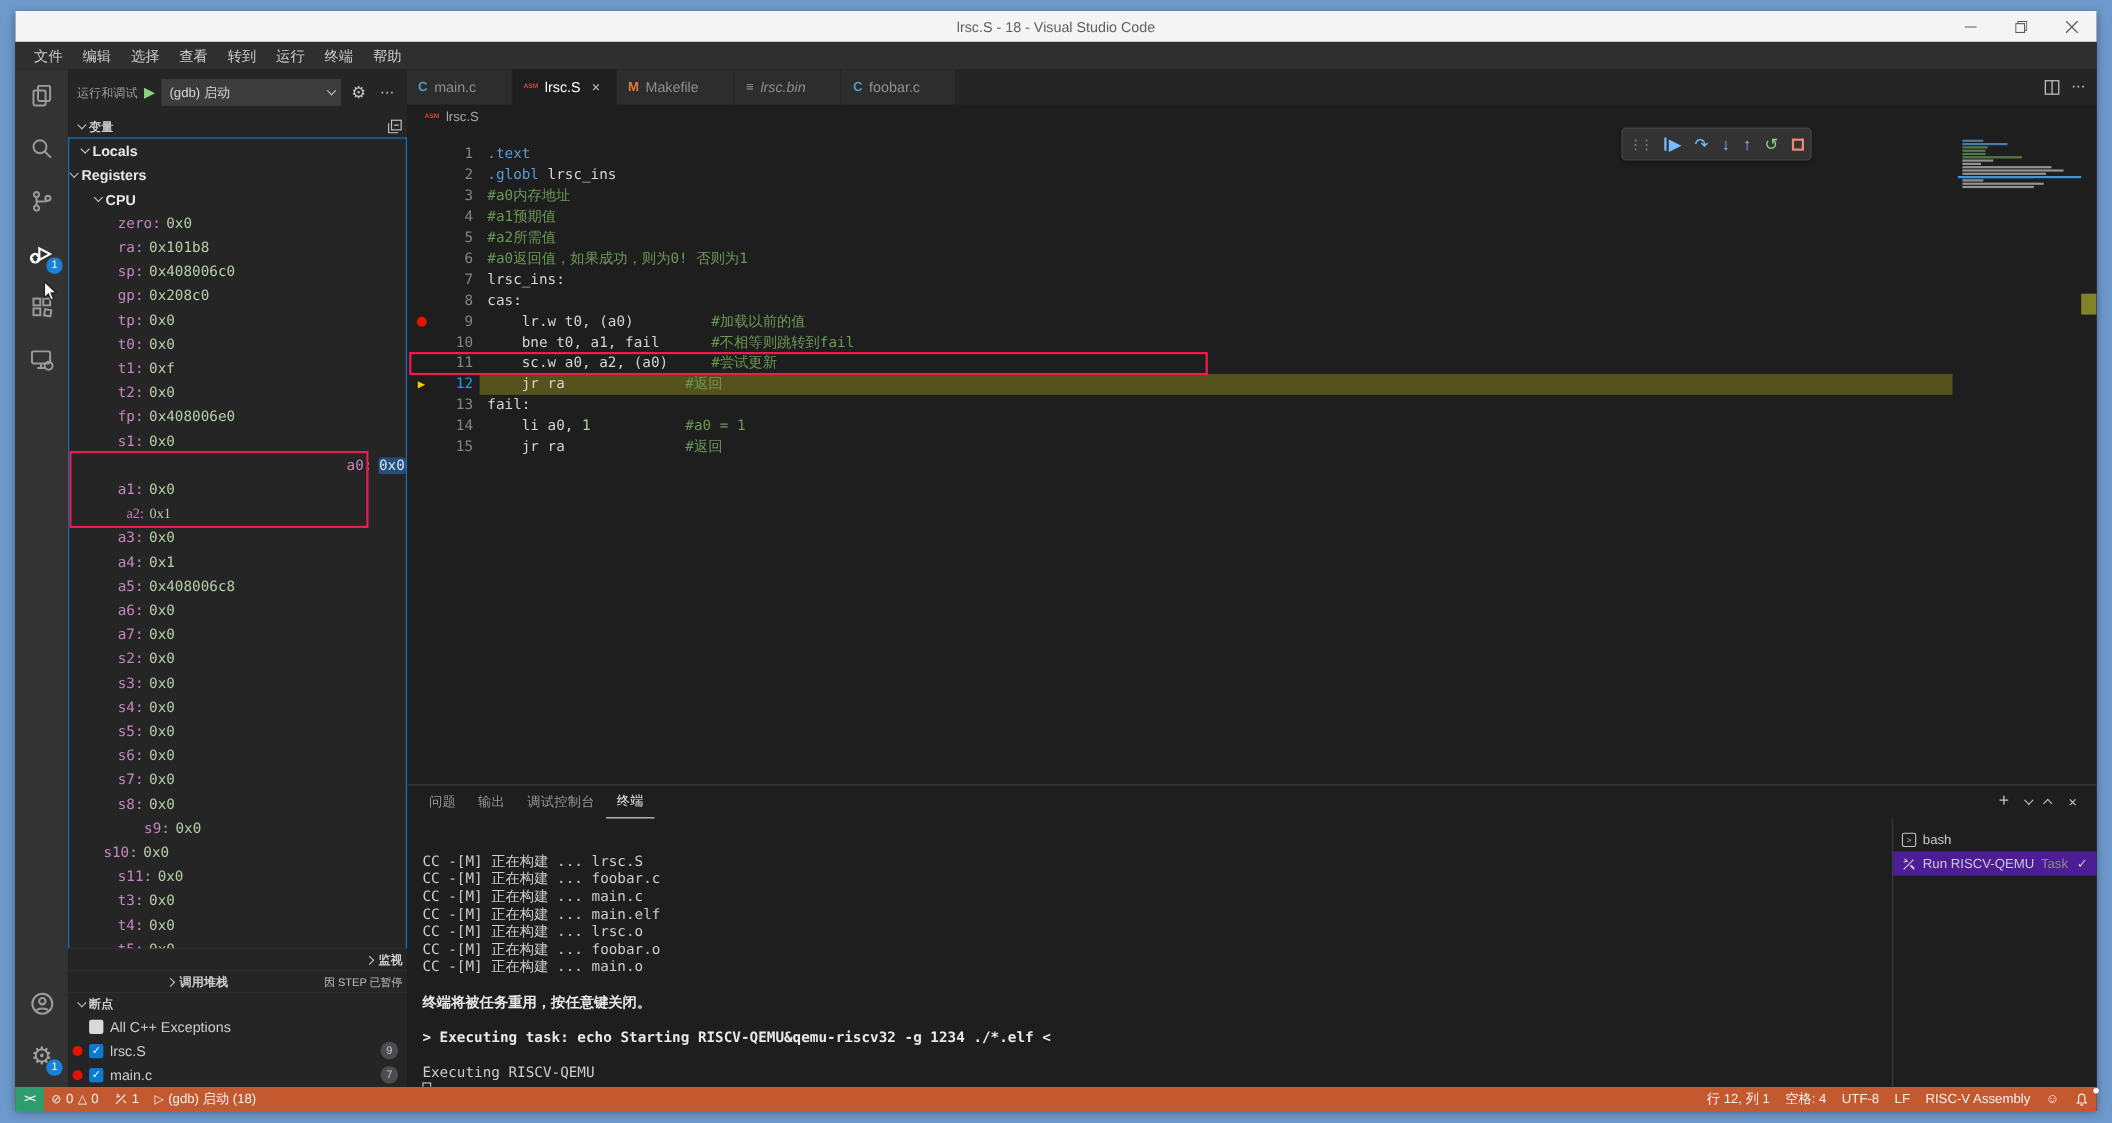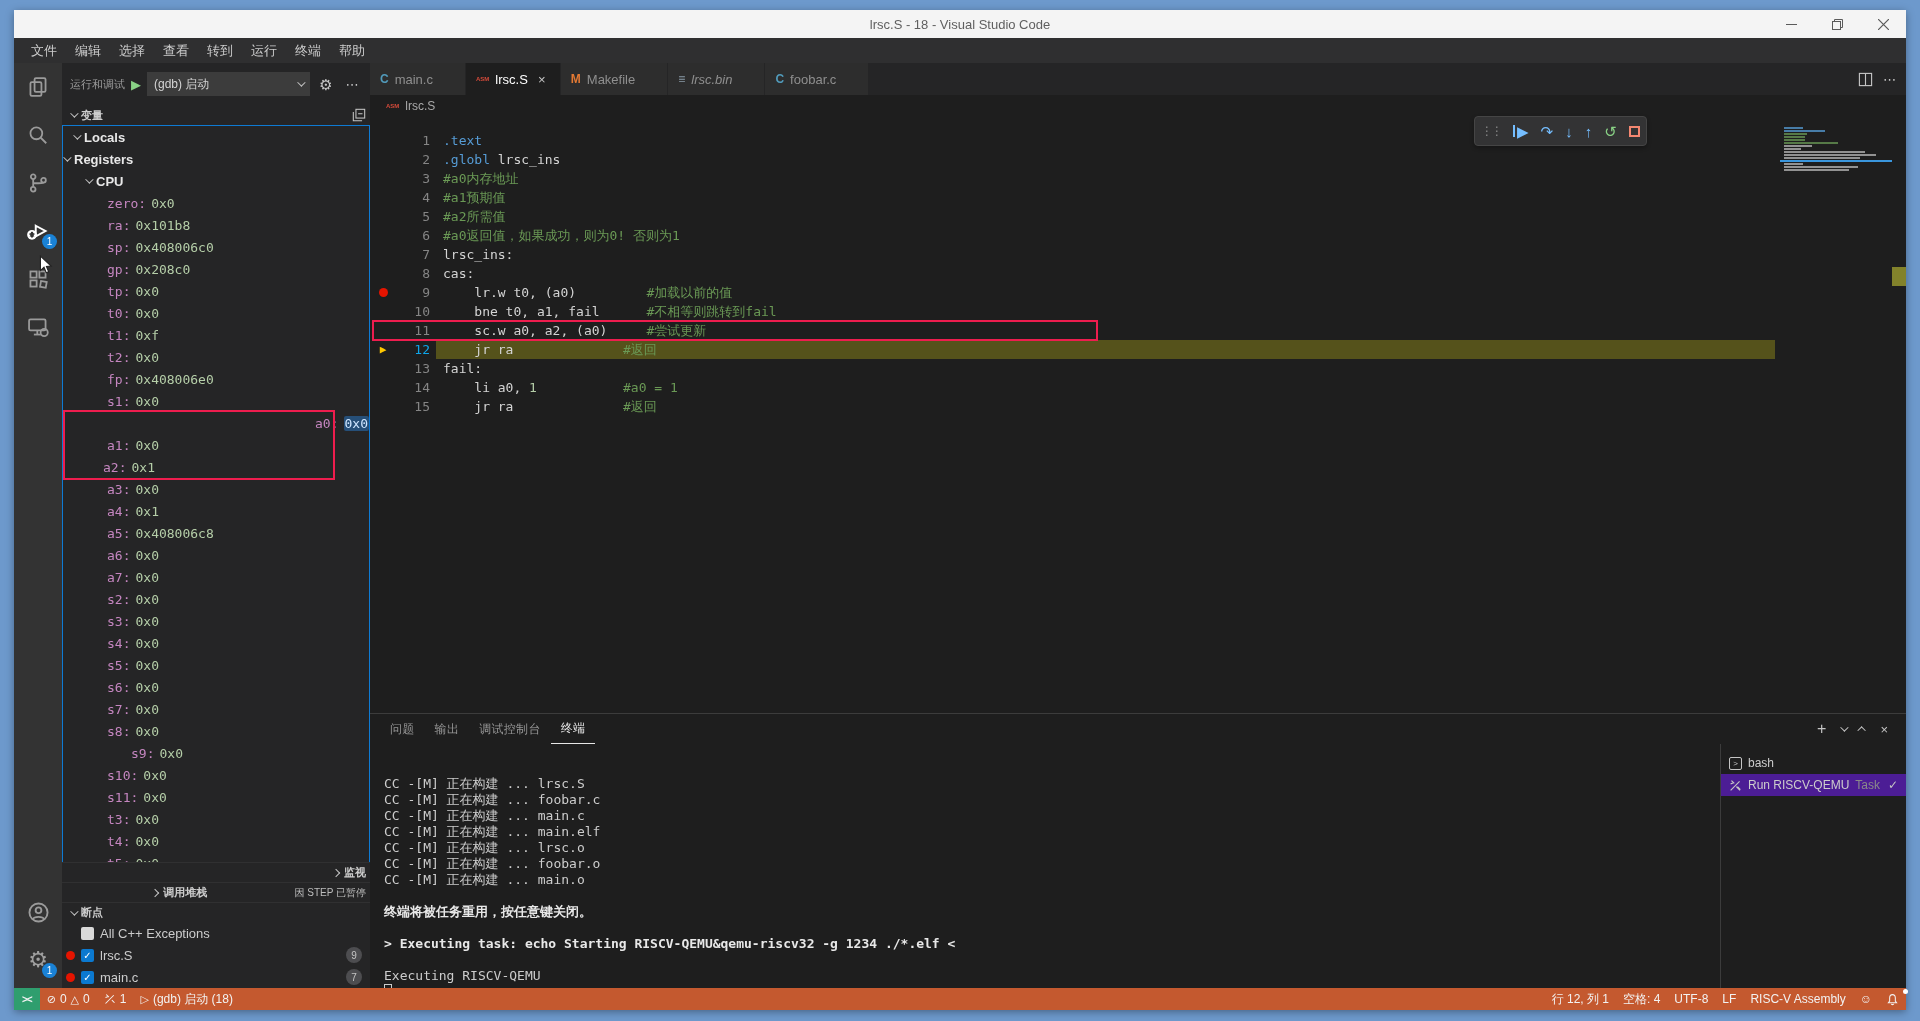--- a/index.html
+++ b/index.html
@@ -312,21 +312,21 @@
             <span class="reg-val">0x0</span>
           </div>
           <div class="tree-row reg-row" style="padding-left: 44px; justify-content: flex-end;">
             <span class="reg-name">a0:</span>
             <span class="reg-val"><span class="sel">0x0</span></span>
           </div>
           <div class="tree-row reg-row" style="padding-left: 44px;">
             <span class="reg-name">a1:</span>
             <span class="reg-val">0x0</span>
           </div>
-          <div class="tree-row reg-row" style="padding-left: 40px;">
+          <div class="tree-row reg-row" style="padding-left: 52px; font-family: Liberation Serif, serif;">
             <span class="reg-name">a2:</span>
             <span class="reg-val">0x1</span>
           </div>
           <div class="tree-row reg-row" style="padding-left: 44px;">
             <span class="reg-name">a3:</span>
             <span class="reg-val">0x0</span>
           </div>
           <div class="tree-row reg-row" style="padding-left: 44px;">
             <span class="reg-name">a4:</span>
             <span class="reg-val">0x1</span>
@@ -368,21 +368,21 @@
             <span class="reg-val">0x0</span>
           </div>
           <div class="tree-row reg-row" style="padding-left: 44px;">
             <span class="reg-name">s8:</span>
             <span class="reg-val">0x0</span>
           </div>
           <div class="tree-row reg-row" style="padding-left: 68px;">
             <span class="reg-name">s9:</span>
             <span class="reg-val">0x0</span>
           </div>
-          <div class="tree-row reg-row" style="padding-left: 44px;">
+          <div class="tree-row reg-row" style="padding-left: 31px;">
             <span class="reg-name">s10:</span>
             <span class="reg-val">0x0</span>
           </div>
           <div class="tree-row reg-row" style="padding-left: 44px;">
             <span class="reg-name">s11:</span>
             <span class="reg-val">0x0</span>
           </div>
           <div class="tree-row reg-row" style="padding-left: 44px;">
             <span class="reg-name">t3:</span>
             <span class="reg-val">0x0</span>

